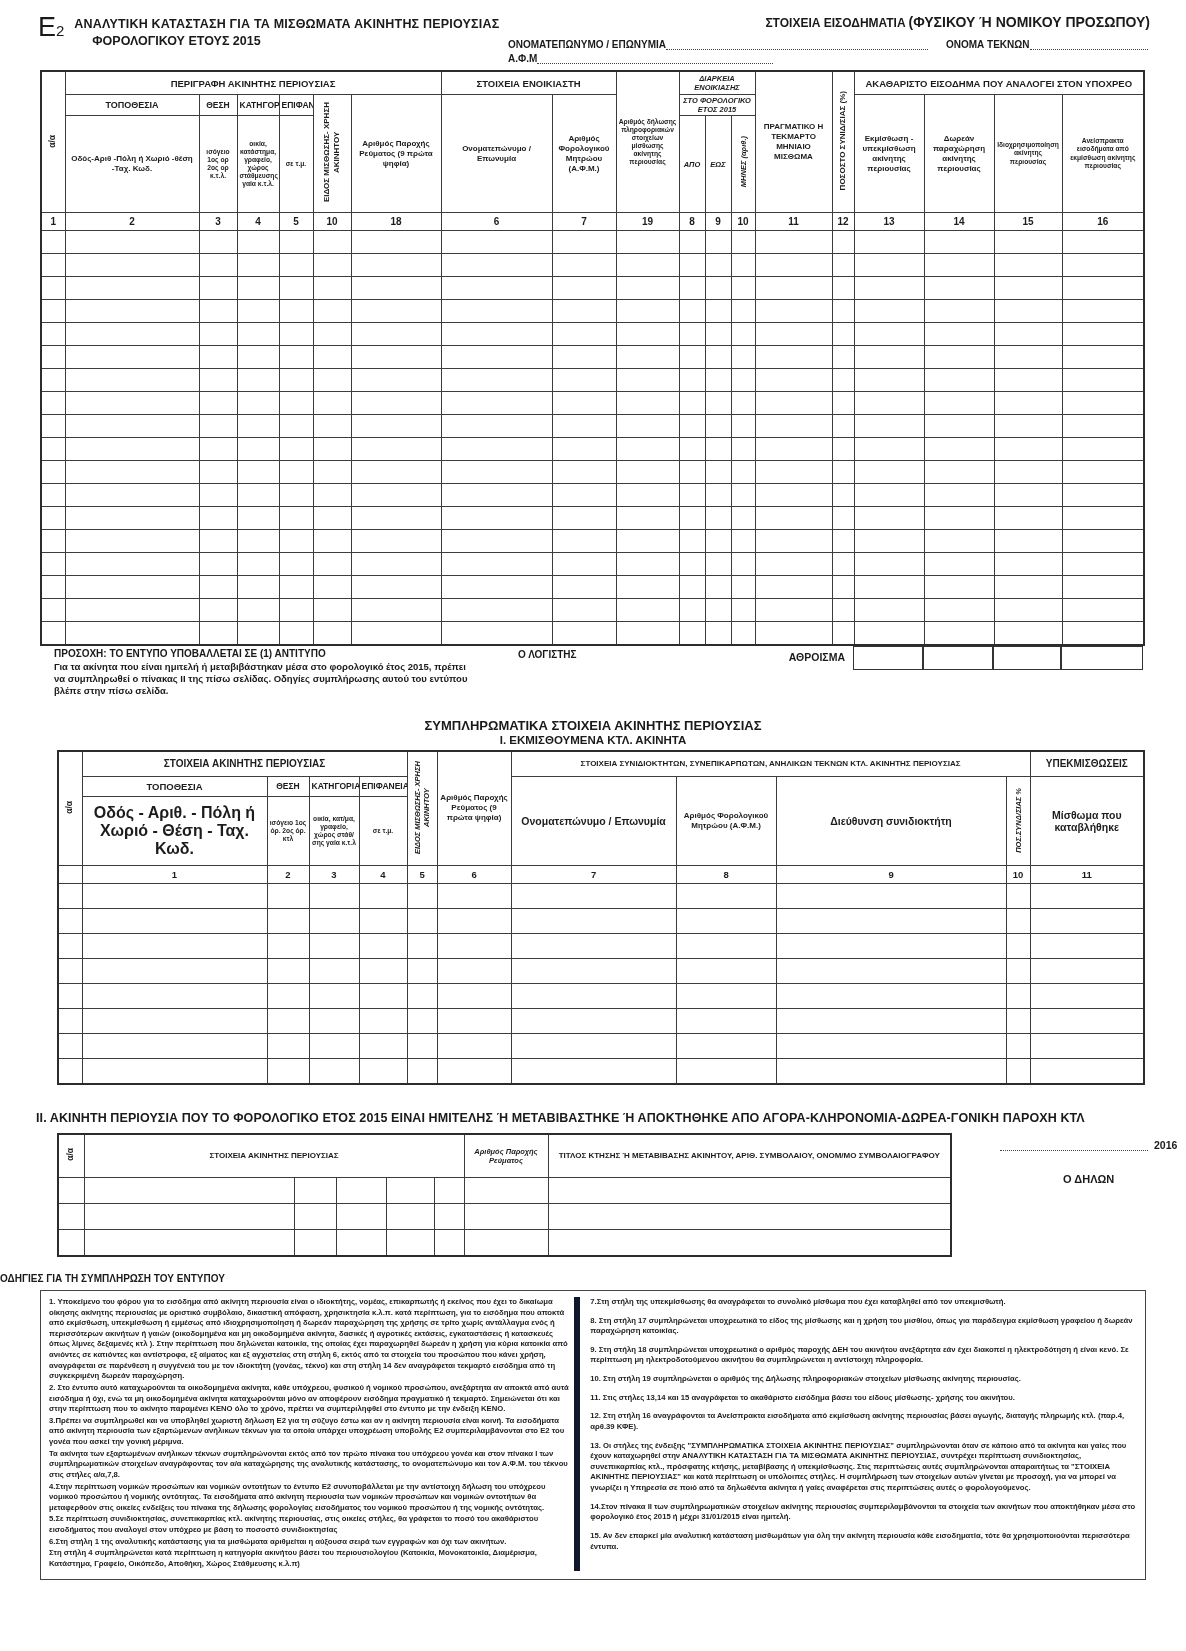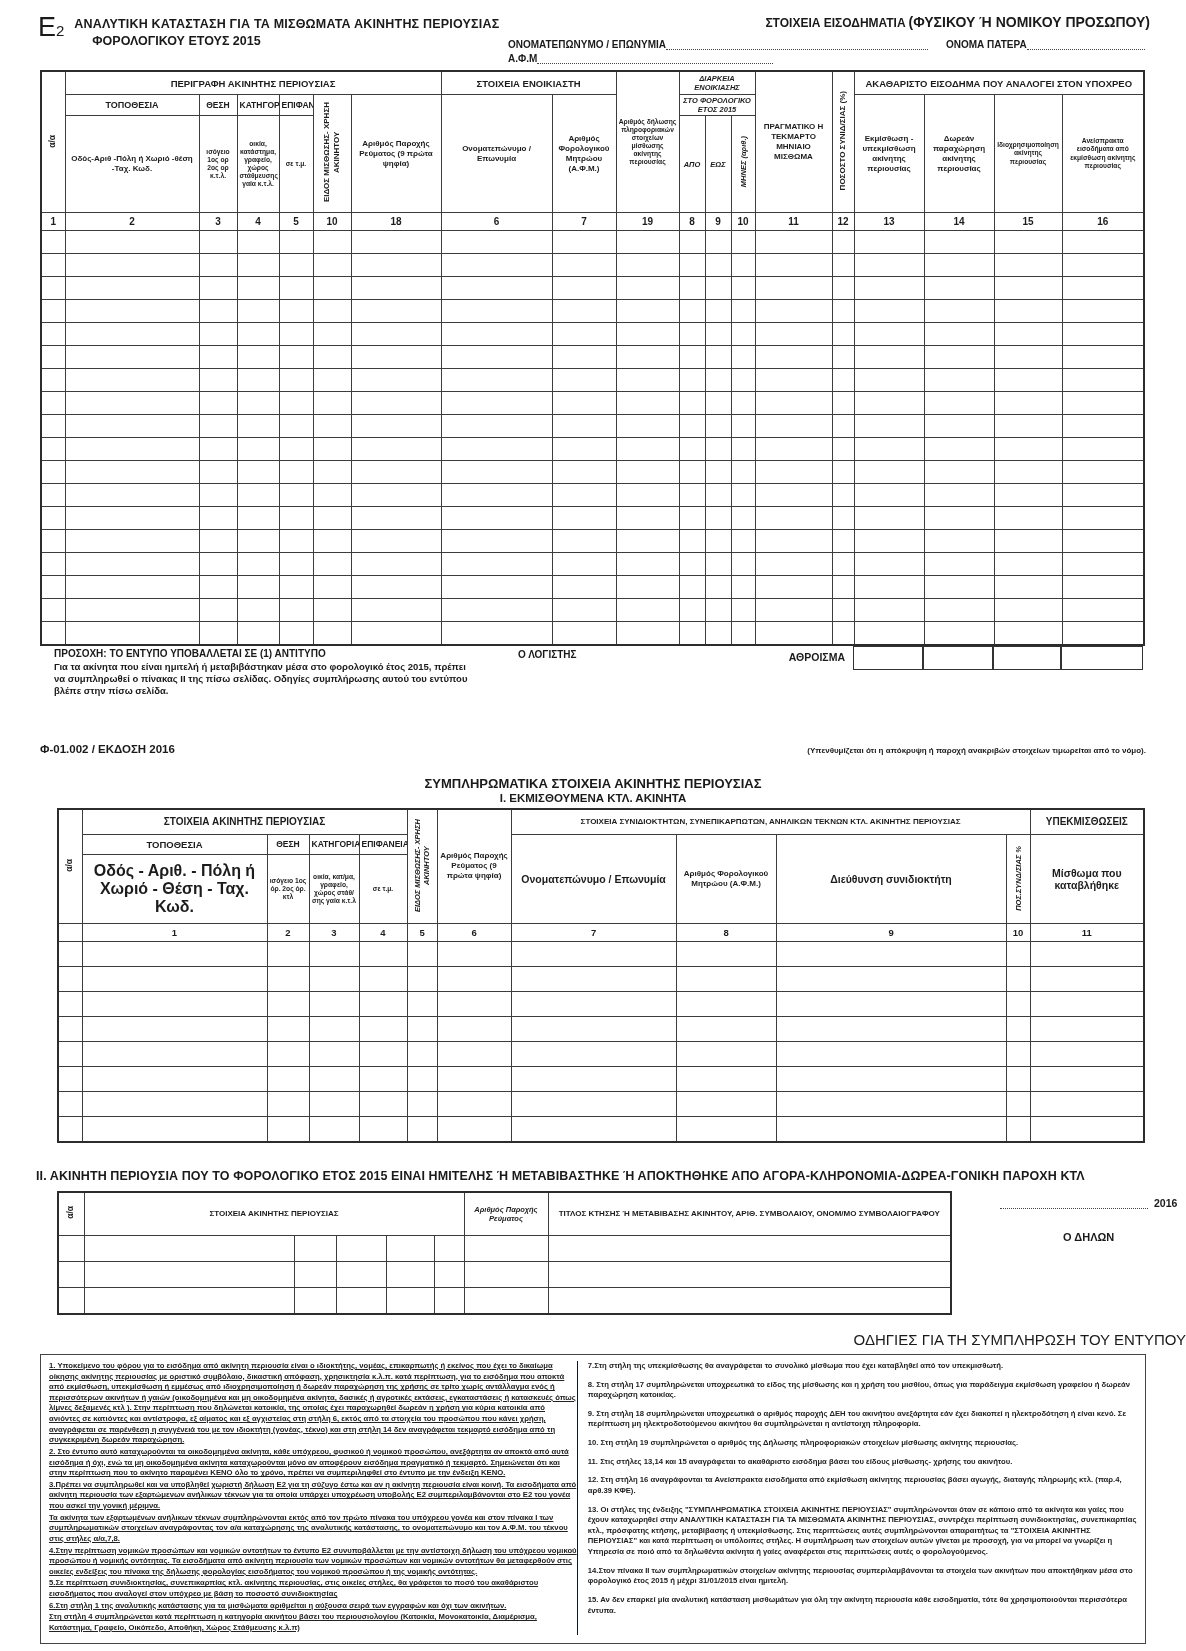--- a/index.html
+++ b/index.html
@@ -68,24 +68,24 @@
   .sec2-title{margin:26px 36px 0 36px;font-weight:bold;font-size:12.5px;letter-spacing:.1px;}
   .sec2-row{display:flex;margin-top:8px;}
   .t3{width:893px;margin-left:57px;}
   .t3 thead th{height:40px;}
   .t3 tbody td{height:23px;}
   .sec2-right{margin-left:48px;padding-top:6px;font-size:10.5px;font-weight:bold;}
   .date-line{display:flex;align-items:flex-end;white-space:nowrap;}
   .declarant{margin-top:22px;text-align:center;font-size:11px;}
 
   
-  .instr-title{text-align:right;font-size:15px;font-weight:normal;margin-top:16px;}
+  .instr-title{text-align:left;font-size:10px;font-weight:bold;margin-top:16px;}
   .instr-box{margin:6px 40px 0 40px;border:1.5px solid #444;display:flex;padding:6px 8px 8px 8px;box-sizing:border-box;}
   .instr-col{font-size:7.7px;font-weight:bold;line-height:1.38;color:#222;}
-  .instr-left{width:49%;border-right:1px solid #0f172a;text-decoration:underline;}
+  .instr-left{width:49%;border-right:6px solid #0f172a;}
   .instr-right{width:51%;padding-left:10px;}
   .instr-left p{margin:0 0 1px 0;}
   .instr-right p{margin:0 0 8px 0;}
 </style>
 </head>
 <body>
 
 <div class="page">
 
   <div class="form-header">
@@ -97,21 +97,21 @@
       </div>
     </div>
     <div class="fh-right">
       <div class="ih-row">
         <span class="ih-title">ΣΤΟΙΧΕΙΑ ΕΙΣΟΔΗΜΑΤΙΑ</span>
         <span class="ih-note">(ΦΥΣΙΚΟΥ Ή ΝΟΜΙΚΟΥ ΠΡΟΣΩΠΟΥ)</span>
       </div>
       <div class="fieldline">
         <span>ΟΝΟΜΑΤΕΠΩΝΥΜΟ / ΕΠΩΝΥΜΙΑ</span>
         <span class="dotline" style="width:262px"></span>
-        <span style="margin-left:18px">ΟΝΟΜΑ ΠΑΤΕΡΑ</span>
+        <span style="margin-left:18px">ΟΝΟΜΑ ΤΕΚΝΩΝ</span>
         <span class="dotline" style="width:118px"></span>
       </div>
       <div class="fieldline">
         <span>Α.Φ.Μ</span>
         <span class="dotline" style="width:236px"></span>
       </div>
     </div>
   </div>
 
   <table class="t t1">
@@ -583,24 +583,20 @@
     <div class="accountant">Ο ΛΟΓΙΣΤΗΣ</div>
     <div class="sum-group">
       <span class="sum-label">ΑΘΡΟΙΣΜΑ</span>
       <div class="sum-box" style="width:70px"></div>
       <div class="sum-box" style="width:70px"></div>
       <div class="sum-box" style="width:68px"></div>
       <div class="sum-box" style="width:82px"></div>
     </div>
   </div>
 
-  <div class="version-row">
-    <span class="version">Φ-01.002 / ΕΚΔΟΣΗ 2016</span>
-    <span class="law-note">(Υπενθυμίζεται ότι η απόκρυψη ή  παροχή ανακριβών στοιχείων τιμωρείται από το νόμο).</span>
-  </div>
 
   <div class="sec1-title">ΣΥΜΠΛΗΡΩΜΑΤΙΚΑ ΣΤΟΙΧΕΙΑ ΑΚΙΝΗΤΗΣ ΠΕΡΙΟΥΣΙΑΣ</div>
   <div class="sec1-sub">Ι. ΕΚΜΙΣΘΟΥΜΕΝΑ ΚΤΛ. ΑΚΙΝΗΤΑ</div>
 
   <table class="t t2">
     <colgroup>
       <col style="width:24px">
         <col style="width:185px">
         <col style="width:42px">
         <col style="width:50px">

